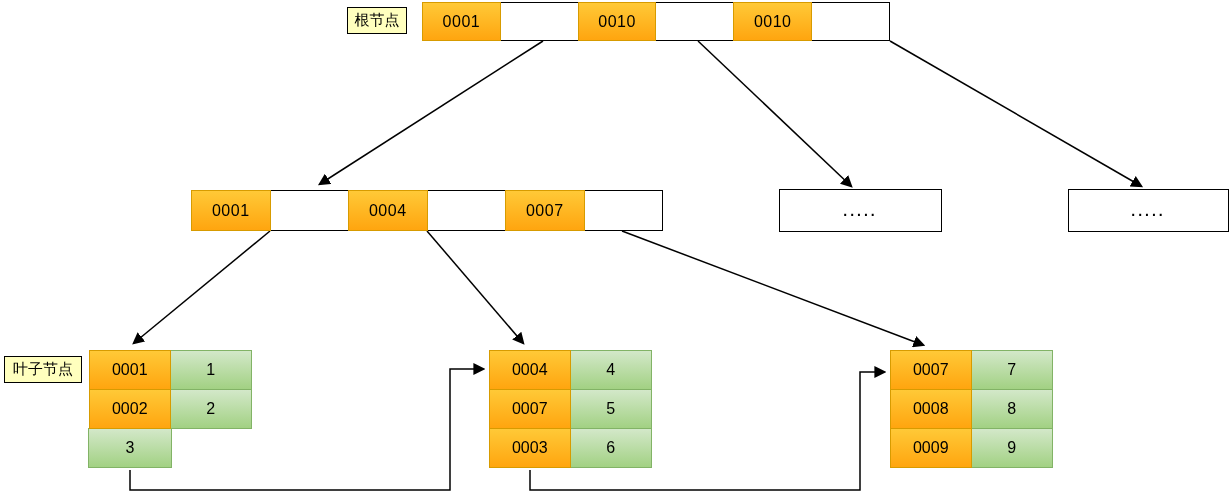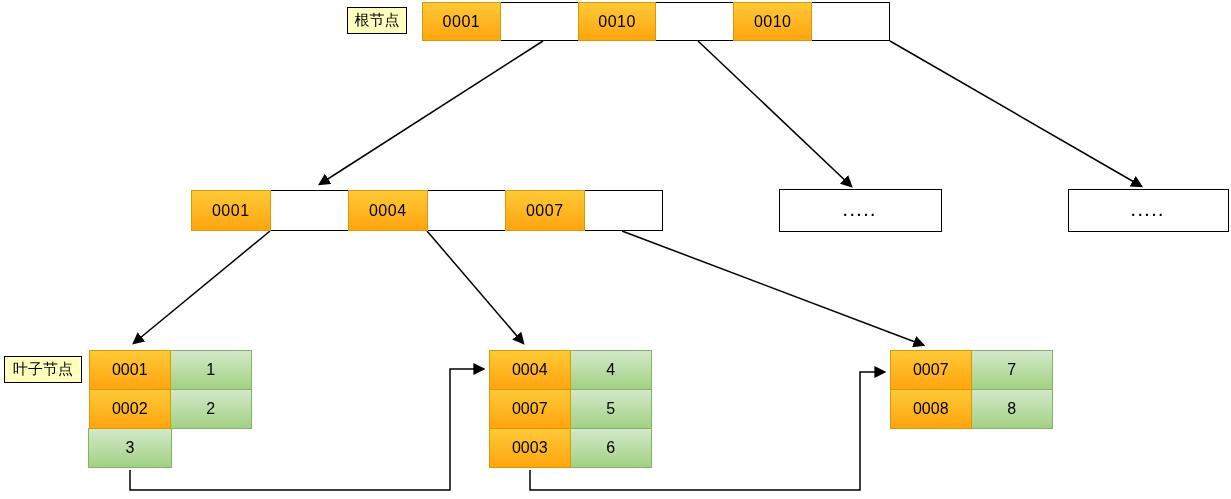--- a/index.html
+++ b/index.html
@@ -148,15 +148,19 @@
 
   <div class="leaf" id="leaf-3">
     <div class="leaf-row">
       <div class="leaf-key">0007</div>
       <div class="leaf-val">7</div>
     </div>
     <div class="leaf-row">
       <div class="leaf-key">0008</div>
       <div class="leaf-val">8</div>
     </div>
+    <div class="leaf-row">
+      <div class="leaf-key">0009</div>
+      <div class="leaf-val">9</div>
+    </div>
   </div>
 
 </div>
 
 </body></html>

